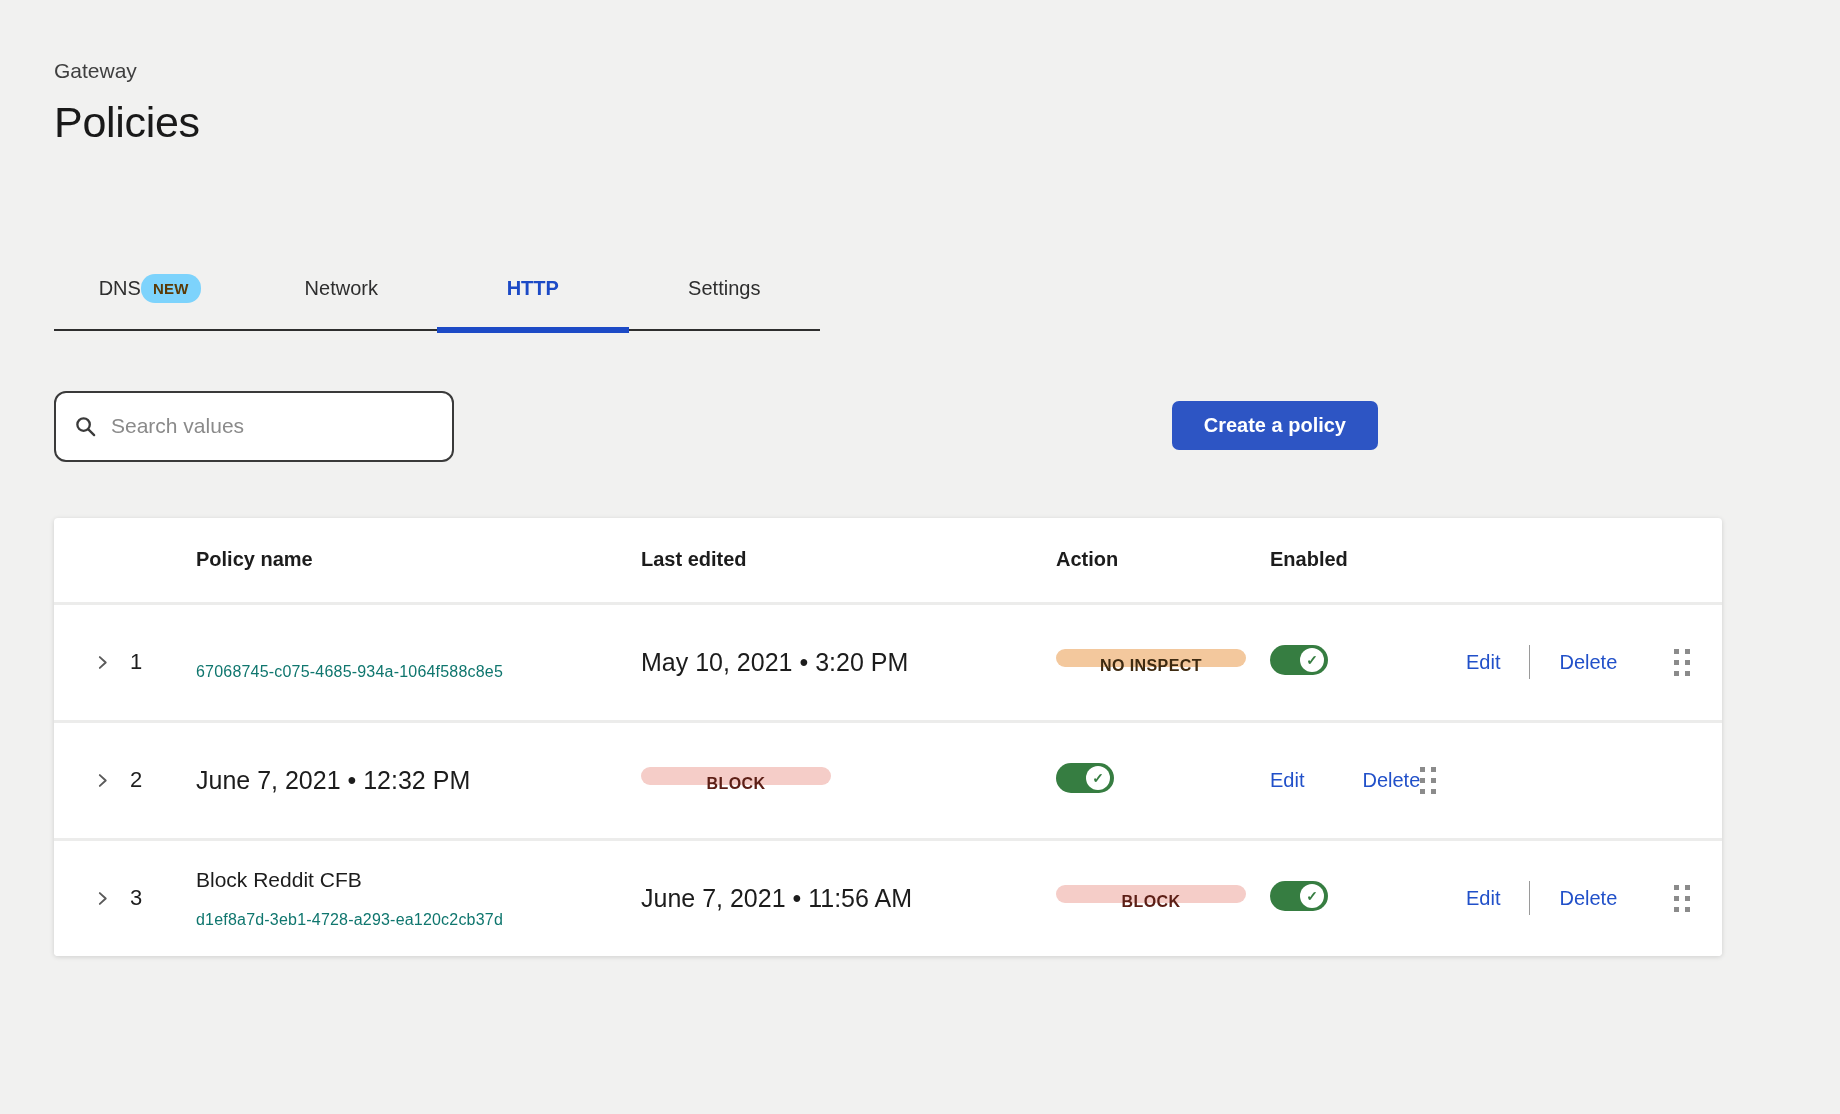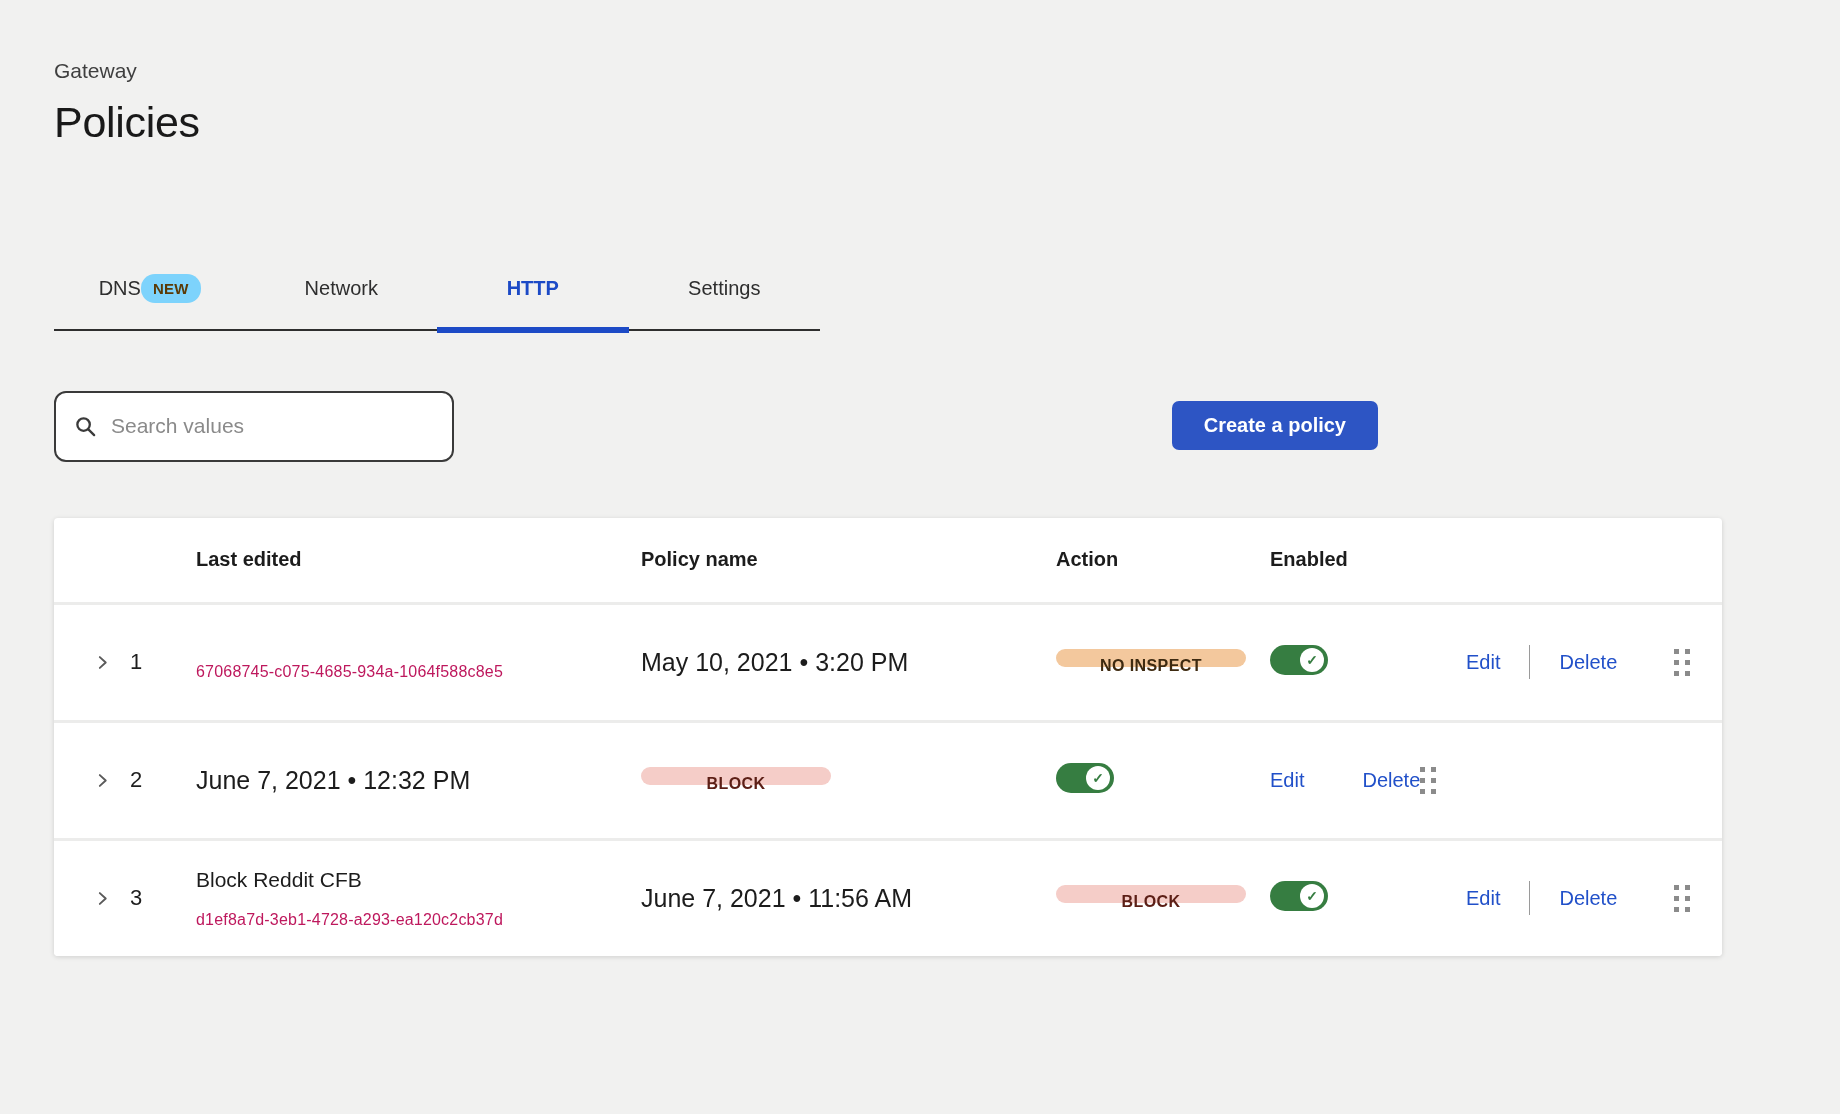--- a/index.html
+++ b/index.html
@@ -29,21 +29,21 @@
   .btn-primary { background:#2d55c4; color:#fff; font-size:20px; font-weight:600; border:none; border-radius:7px; height:49px; padding: 0 32px; cursor:pointer; font-family:"Liberation Sans",sans-serif; margin-top:10px; }
 
   
   .policy-table { width:1668px; margin-top: 56px; background:#fff; border-radius:4px; box-shadow: 0 1px 5px rgba(0,0,0,.14); overflow:hidden; }
   .t-grid { display:grid; grid-template-columns: 40px 66px 445px 415px 214px 196px 1fr; align-items:center; padding-left: 36px; }
   .t-header { height: 84px; font-size:20px; font-weight:700; color:#1c1c1c; }
   .t-row { height: 118px; border-top: 3px solid #ececeb; background:#fff; }
   .chevron { width:24px; height:24px; display:flex; align-items:center; justify-content:center; cursor:pointer; }
   .row-num { font-size:22px; color:#1e1e1e; }
   .cell-name .name { font-size:21px; color:#1c1c1c; }
-  .cell-name .uuid { font-size:16px; color:#be185d; margin-top:19px; letter-spacing:.2px; }
+  .cell-name .uuid { font-size:16px; color:#0f766e; margin-top:19px; letter-spacing:.2px; }
   .cell-date { font-size:25px; color:#1c1c1c; }
   .badge { display:inline-block; width:190px; height:18px; line-height:34px; text-align:center; border-radius:17px; font-size:16px; font-weight:700; letter-spacing:.4px; }
   .badge-no-inspect { background:#f3c89d; color:#3e2a10; }
   .badge-block { background:#f5cdc8; color:#5c1f16; }
   .toggle { position:relative; width:58px; height:30px; border-radius:15px; background:#367d41; border:none; cursor:pointer; display:inline-block; }
   .toggle-knob { position:absolute; top:3px; right:4px; width:24px; height:24px; border-radius:50%; background:#fff; display:flex; align-items:center; justify-content:center; }
   .toggle-knob::after { content:"✓"; color:#367d41; font-size:14px; font-weight:700; line-height:1; }
   .cell-actions { display:flex; align-items:center; }
   .action-link { font-size:20px; color:#2150c9; text-decoration:none; cursor:pointer; }
   .v-divider { width:1px; height:34px; background:#9a9a9a; margin: 0 29px; }
@@ -84,22 +84,22 @@
       <input type="text" placeholder="Search values" style="">
     </div>
     <button class="btn-primary">Create a policy</button>
   </div>
 
   <div class="policy-table">
 
     <div class="t-grid t-header">
       <div></div>
       <div></div>
+      <div>Policy name</div>
       <div>Last edited</div>
-      <div>Policy name</div>
       <div>Action</div>
       <div>Enabled</div>
       <div></div>
     </div>
 
     <div class="t-grid t-row">
       <span class="chevron">
         <svg width="15" height="15" viewBox="0 0 14 14">
             <path d="M4.5 2 L10 7 L4.5 12" fill="none" stroke="#5a5a5a" stroke-width="1.8" stroke-linecap="round" stroke-linejoin="round"></path>
           </svg>

